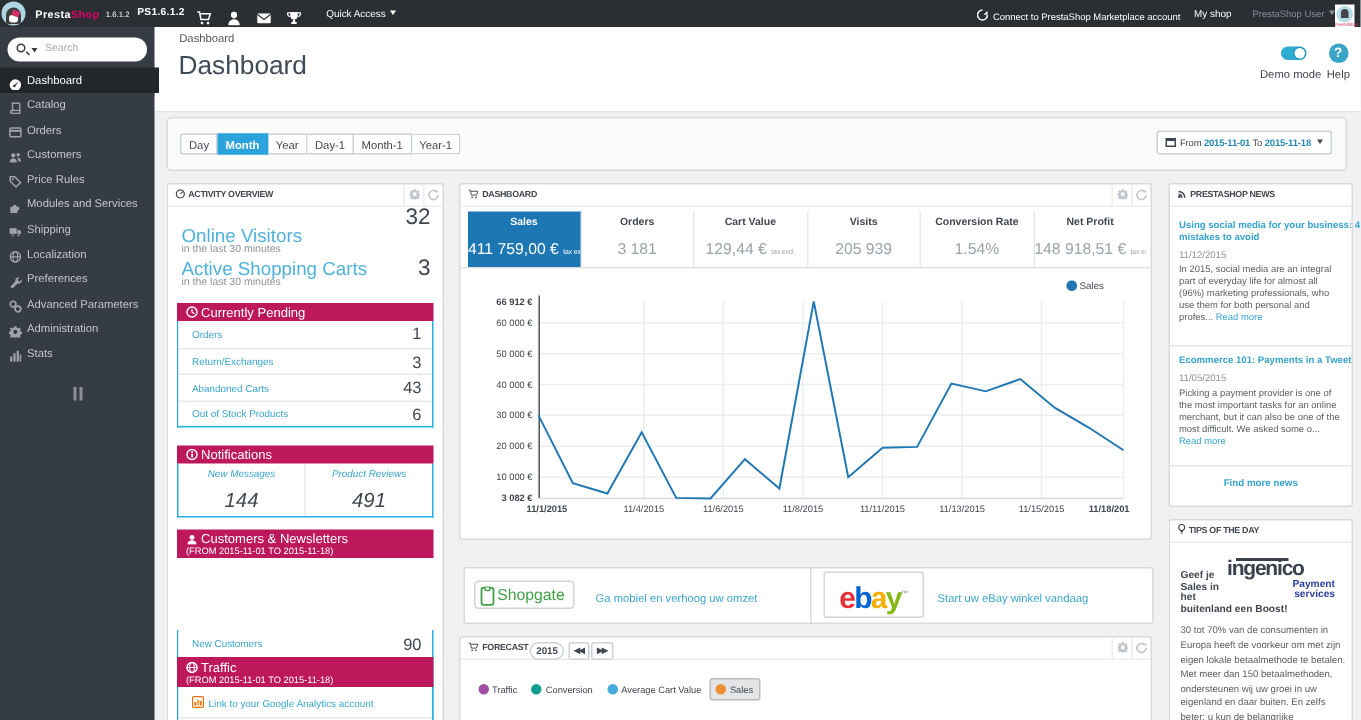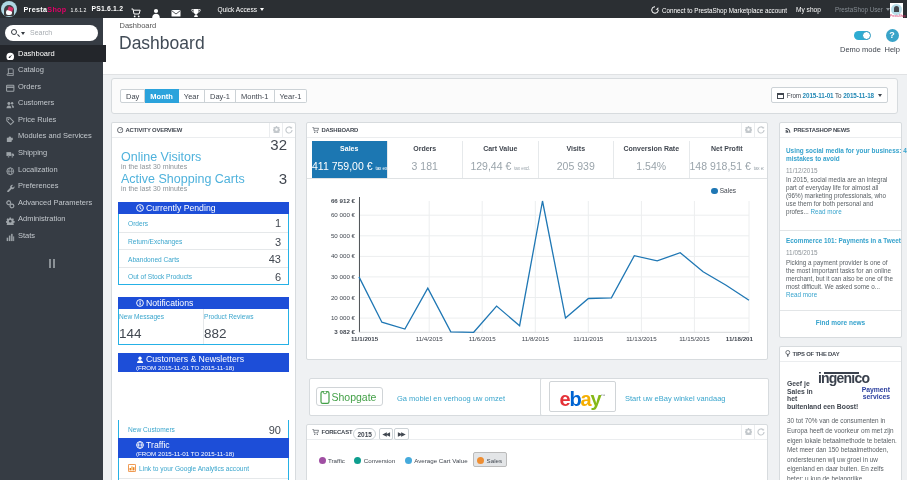--- a/index.html
+++ b/index.html
@@ -62,32 +62,32 @@
 .panel { position:absolute; background:#fff; border:1px solid #d7dbde; border-radius:2px; }
 .phead { position:relative; height:15px; border-bottom:1px solid #ebedef; line-height:15px; font-size:5.9px; font-weight:bold; color:#414750; padding-left:4.5px; letter-spacing:-0.2px;}
 .phead .hic { margin-right:1px; font-weight:normal; display:inline-block; transform:scale(0.8); transform-origin:left center;}
 .ptools { position:absolute; right:0; top:0; height:15px; color:#c3c8cc; }
 .ptools span { display:inline-block; width:13px; text-align:center; border-left:1px solid #ebedef; height:15px; line-height:14px; font-size:8px;}
 
 #p-activity { left:8.5px; top:104px; width:185px; height:362px; border-bottom:none;}
 .ov-lbl { position:absolute; left:9px; font-size:12.5px; color:#4fb2dc; }
 .ov-sub { position:absolute; left:9px; font-size:7px; color:#8d9499; }
 .ov-num { position:absolute; right:8px; font-size:15px; color:#414750; }
-.bluebar { background:#1d4ed8; color:#fff; font-size:8.7px; height:12.4px; line-height:12.4px; padding:0 0 0 18px; position:relative;}
+.bluebar { background:#be185d; color:#fff; font-size:8.7px; height:12.4px; line-height:12.4px; padding:0 0 0 6px; position:relative;}
 .bluebar.two { height:19.2px; line-height:normal; padding-top:2.5px;}
 .bluebar .sub { font-size:6.2px; display:block; margin-top:0px; line-height:7px;}
 .bluebar.two .t { line-height:8.7px; display:block;}
 .btable { border:1px solid #25b1e6; border-top:none; }
 .btable .row { position:relative; height:17.4px; border-top:1px solid #e5e8ea; background:#fff;}
 .btable .row:first-child { border-top:none; }
 .btable .lbl { position:absolute; left:9px; top:5.5px; font-size:6.6px; color:#3ba6cd; }
 .btable .num { position:absolute; right:7px; top:3px; font-size:11px; color:#414750; }
 
 .ncols { display:flex; border:1px solid #25b1e6; border-top:none; background:#fff; }
-.ncol { flex:1; text-align:left; padding:3px 0 3px 0; }
+.ncol { flex:1; text-align:center; padding:3px 0 3px 0;font-style:italic; }
 .ncol + .ncol { border-left:1px solid #e5e8ea; }
 .ncol .lbl { font-size:6.6px; color:#3ba6cd; display:block; margin-top:1px;}
 .ncol .num { font-size:13.5px; color:#414750; display:block; margin-top:6.5px; }
 
 #p-dash { left:203.5px; top:104px; width:462px; height:238px; }
 #kpis { position:absolute; left:5px; top:18px; width:452px; height:37px; display:flex; }
 #kpis-bline { position:absolute; left:0; top:55px; width:460px; border-top:1px solid #dfe2e4; }
 .kpi { flex:1 1 0; min-width:0; overflow:hidden; text-align:center; border-right:1px solid #e6e9eb; padding-top:4px; position:relative;}
 .kpi:last-child { border-right:none; }
 .kpi .k1 { font-size:7px; color:#414750; font-weight:bold; }
@@ -299,21 +299,21 @@
               <rect x="4.4" y="4.2" width="1.4" height="3.4" fill="#fff"></rect>
               <rect x="4.4" y="2.2" width="1.4" height="1.4" fill="#fff"></rect>
             </svg>Notifications</div>
         <div class="ncols">
           <div class="ncol">
               <span class="lbl">New Messages</span>
               <span class="num">144</span>
             </div>
           <div class="ncol">
               <span class="lbl">Product Reviews</span>
-              <span class="num">882</span>
+              <span class="num">491</span>
             </div>
         </div>
       </div>
       <div style="position:absolute; left:6px; right:6px; top:229.9px;">
         <div class="bluebar two">
             <span class="t"><svg width="8" height="7.5" viewBox="0 0 10 10" style="vertical-align:-1px;margin-right:2px;">
                 <circle cx="5" cy="3" r="2.2" fill="#fff"></circle>
                 <path d="M1 9.5 c0-2.6 1.7-3.9 4-3.9 s4 1.3 4 3.9 z" fill="#fff"></path>
               </svg>Customers &amp; Newsletters</span>
             <span class="sub">(FROM 2015-11-01 TO 2015-11-18)</span>

